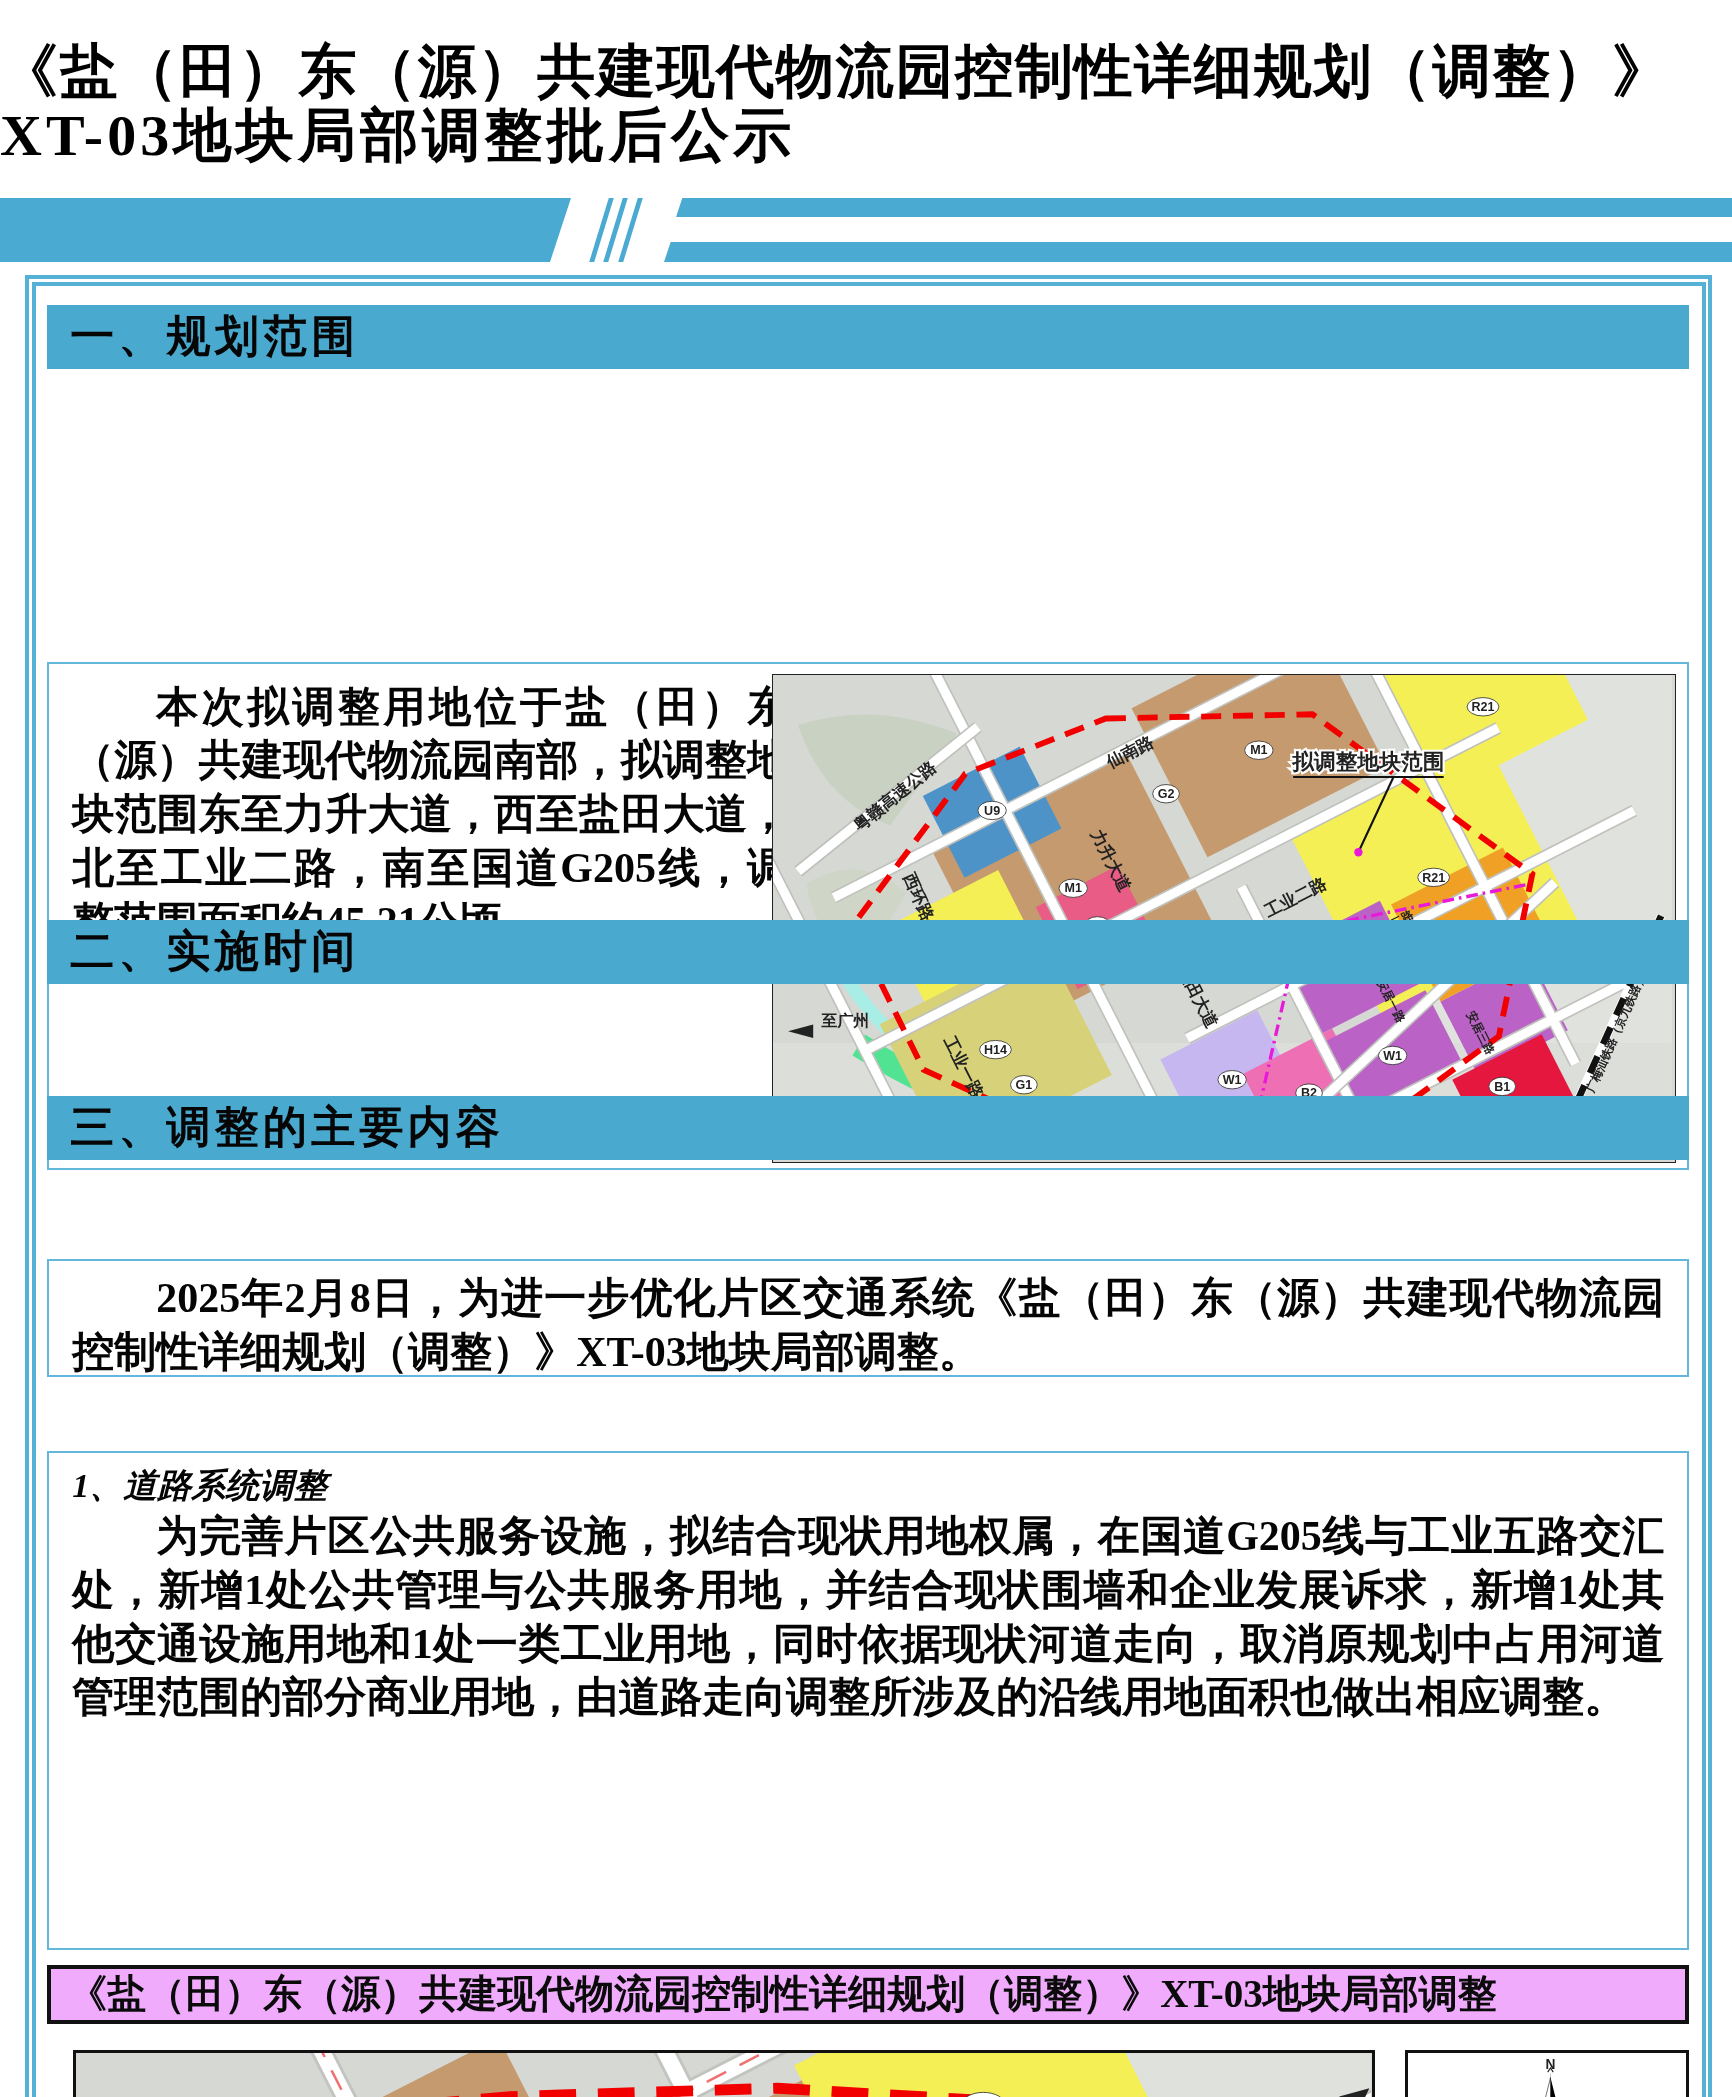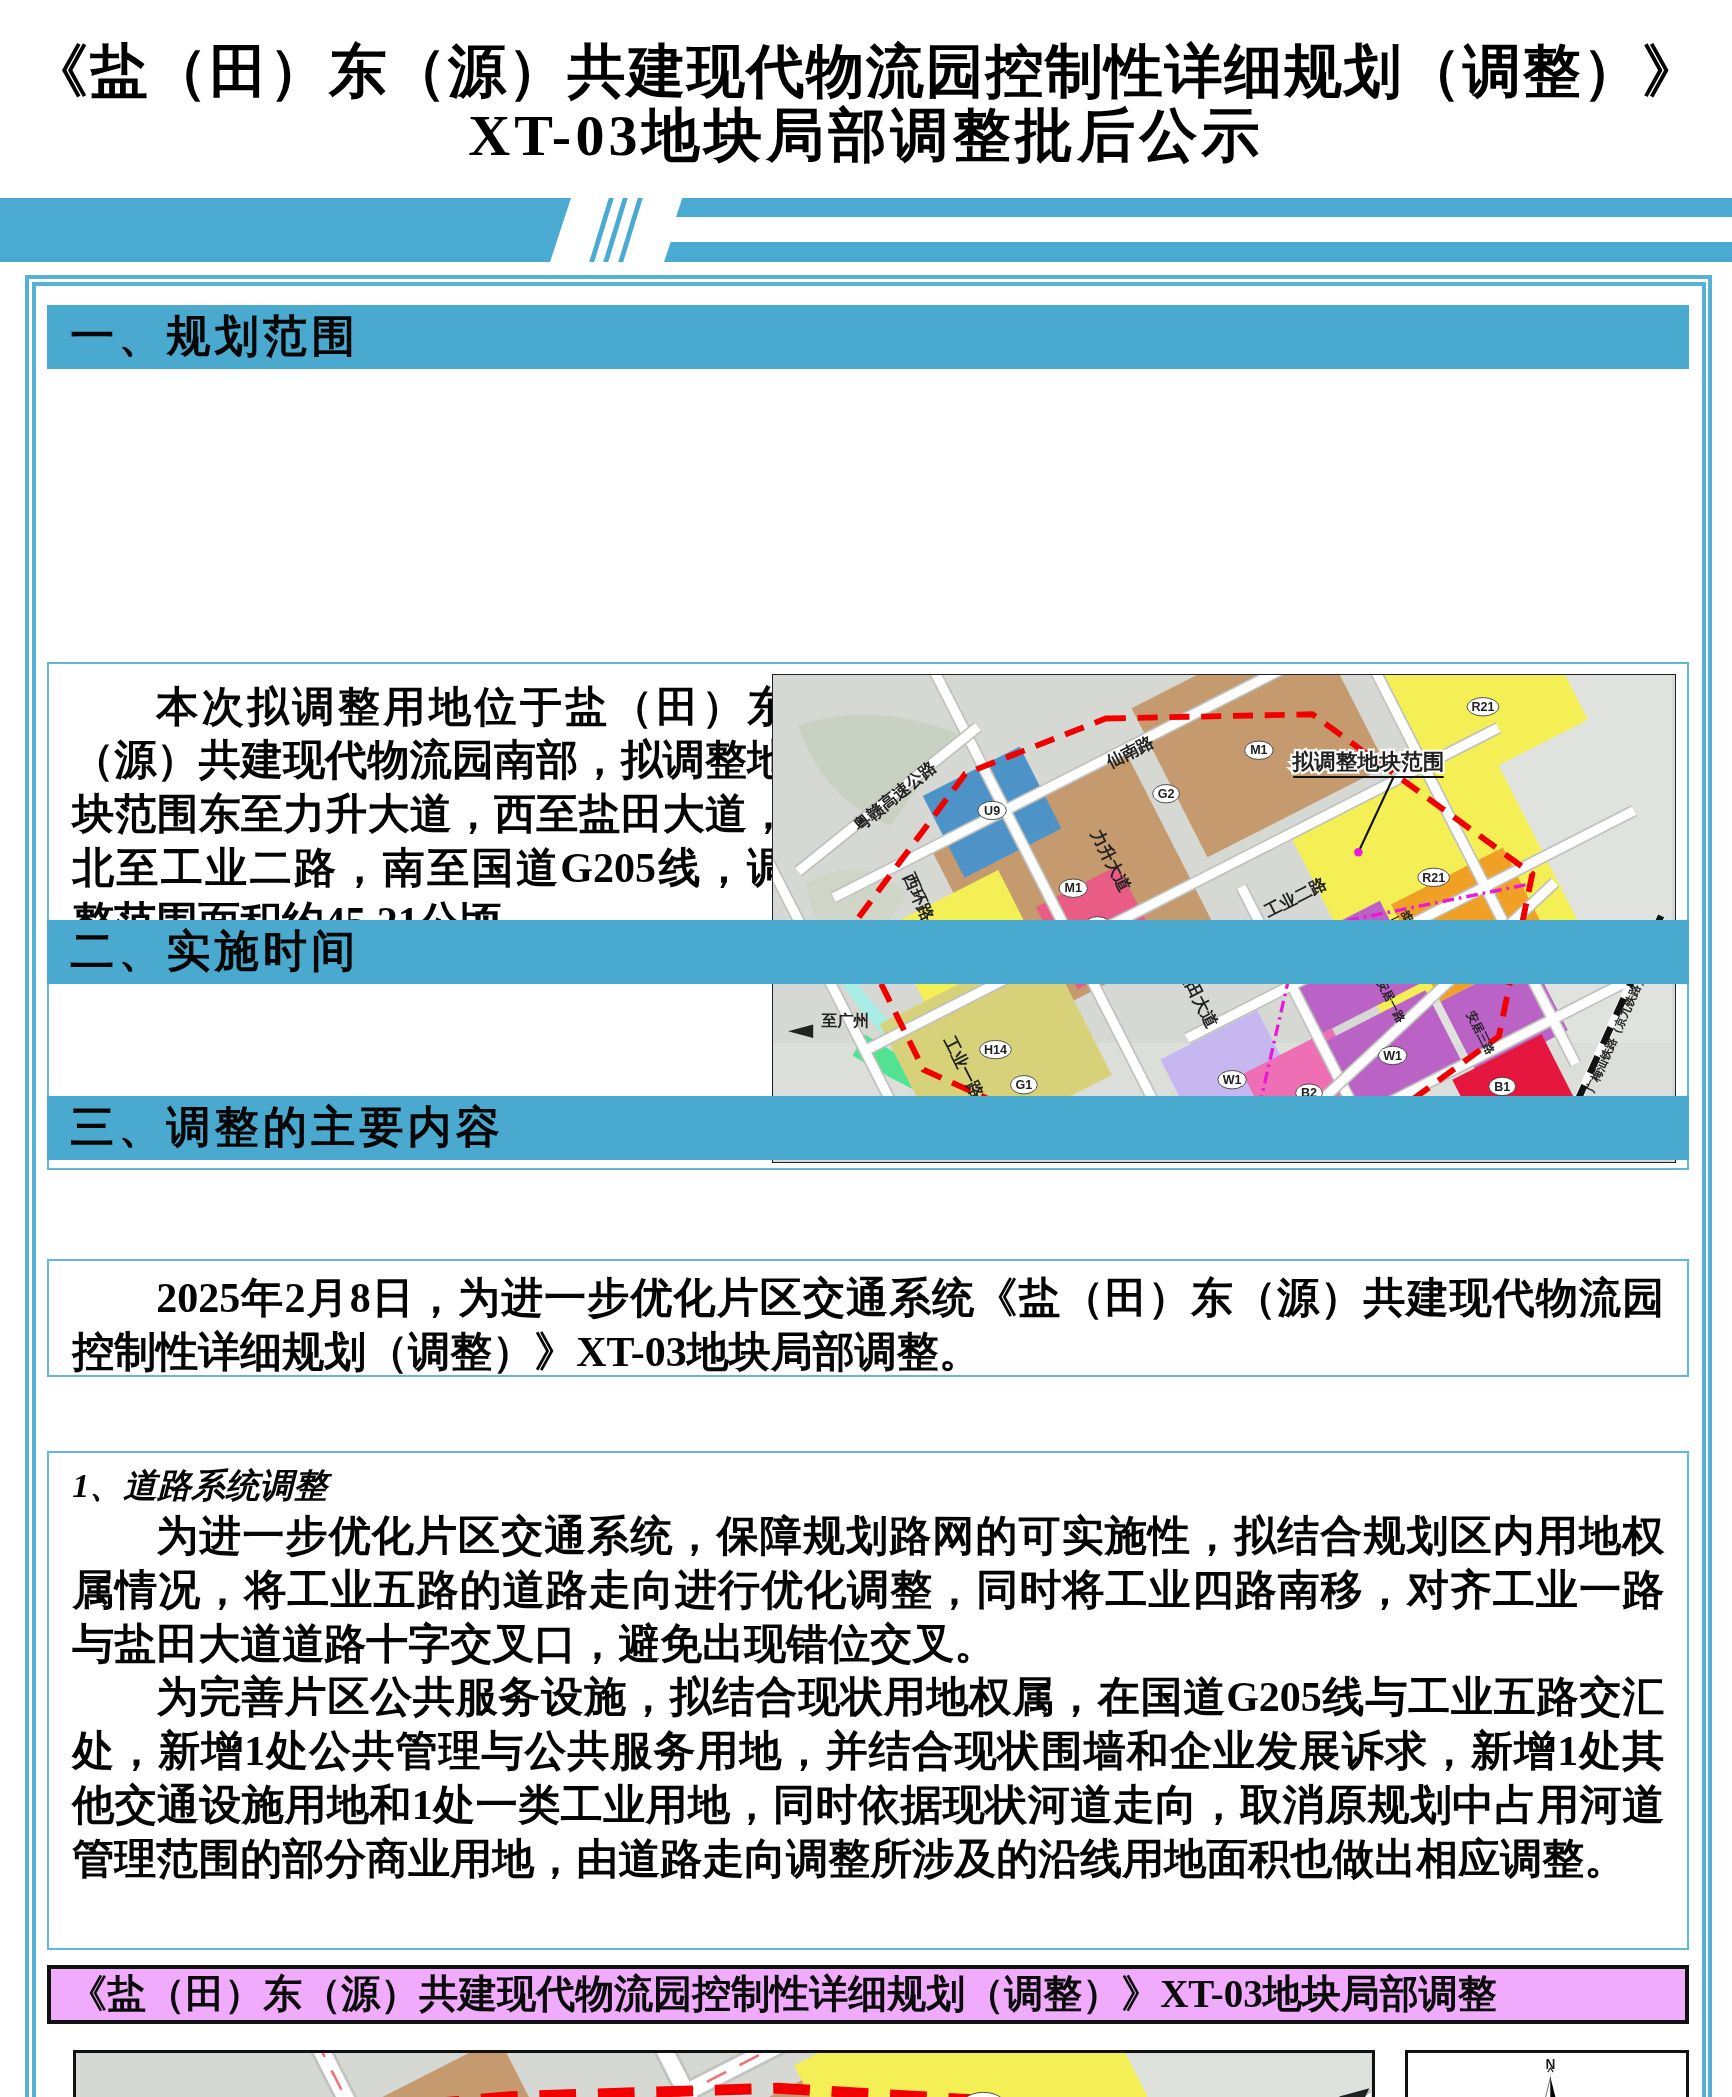--- a/index.html
+++ b/index.html
@@ -1,20 +1,20 @@
 <!DOCTYPE html>
 <html style="font-size:6.7px"><head>
 <meta charset="utf-8">
 <style>
   html,body{margin:0;padding:0;background:#fff;}
   #page{position:relative;width:1732px;height:2928px;background:#fff;overflow:hidden;
         font-family:"Liberation Sans","DejaVu Sans",sans-serif;color:#0b0b0b;}
   .serif{font-family:"Liberation Serif","DejaVu Serif",serif;}
   
-  .title-line{position:absolute;left:0;width:100%;text-align:center;font-weight:800;
+  .title-line{position:absolute;left:0;width:100%;font-weight:800;
               font-size:58px;letter-spacing:1.7px;color:#000;}
   #title1{top:33px;}
   #title2{top:97px;letter-spacing:4.2px;}
   
   #stripes{position:absolute;left:0;top:198px;width:1732px;height:64px;}
   .stripe{position:absolute;background:#4aaad2;}
   #stripe-left{left:0;top:0;width:573px;height:64px;
                clip-path:polygon(0 0,571px 0,550px 64px,0 64px);}
   .slash{position:absolute;top:0;width:4.6px;height:64px;background:#4aaad2;transform:skewX(-17deg);}
   #stripe-rt{left:676px;top:0;width:1056px;height:19.3px;clip-path:polygon(6.3px 0,100% 0,100% 100%,0 100%);}
@@ -239,21 +239,20 @@
     </div>
 
     <div class="secbar serif" style="top:634px">二、实施时间</div>
     <div id="s2-box" class="secbox">
       <div class="body-txt serif indent">2025年2月8日，为进一步优化片区交通系统《盐（田）东（源）共建现代物流园控制性详细规划（调整）》XT-03地块局部调整。</div>
     </div>
 
     <div class="secbar serif" style="top:810px">三、调整的主要内容</div>
     <div id="s3-box" class="secbox">
       <div class="body-txt serif sub-title">1、道路系统调整</div>
-      <div class="body-txt serif indent">为进一步优化片区交通系统，保障规划路网的可实施性，拟结合规划区内用地权属情况，将工业五路的道路走向进行优化调整，同时将工业四路南移，对齐工业一路与盐田大道道路十字交叉口，避免出现错位交叉。</div>
       <div class="body-txt serif indent">为完善片区公共服务设施，拟结合现状用地权属，在国道G205线与工业五路交汇处，新增1处公共管理与公共服务用地，并结合现状围墙和企业发展诉求，新增1处其他交通设施用地和1处一类工业用地，同时依据现状河道走向，取消原规划中占用河道管理范围的部分商业用地，由道路走向调整所涉及的沿线用地面积也做出相应调整。</div>
     </div>
 
     <div id="map-title-box" class="blackbox serif">《盐（田）东（源）共建现代物流园控制性详细规划（调整）》XT-03地块局部调整</div>
 
     <div id="bigmap-box">
       <svg viewBox="0 0 1550 1205" width="1295" height="1007">
         <rect x="0" y="0" width="1550" height="1205" fill="#d6d8d4"></rect>
         <rect x="1060" y="0" width="490" height="1205" fill="#dfe1dd"></rect>
         <rect x="0" y="980" width="900" height="225" fill="#dcdeda"></rect>

